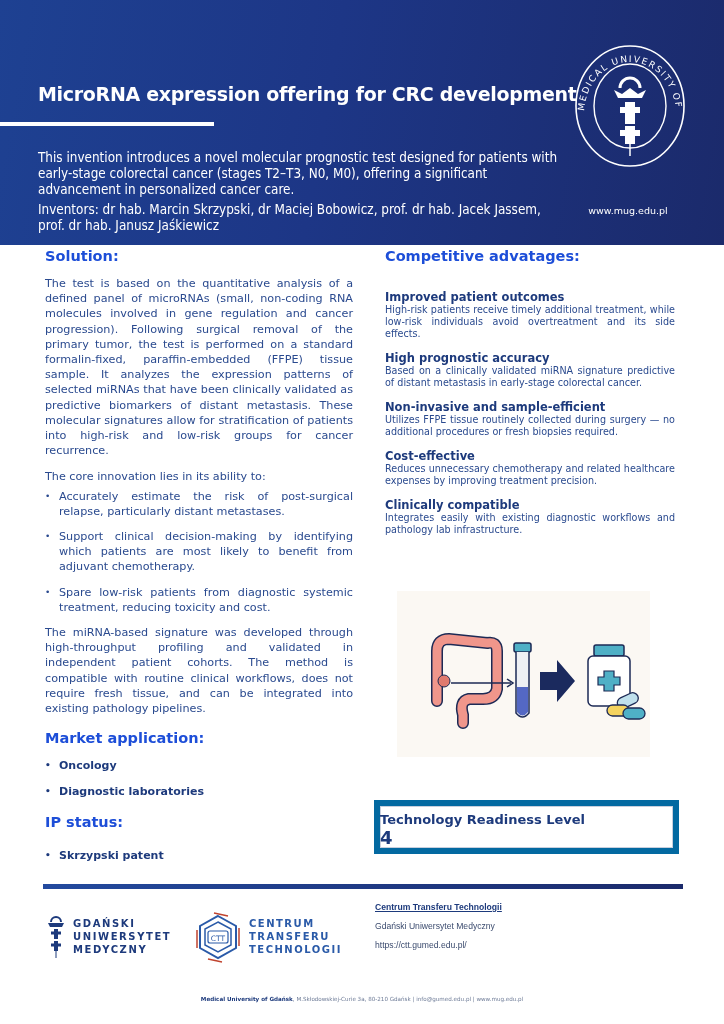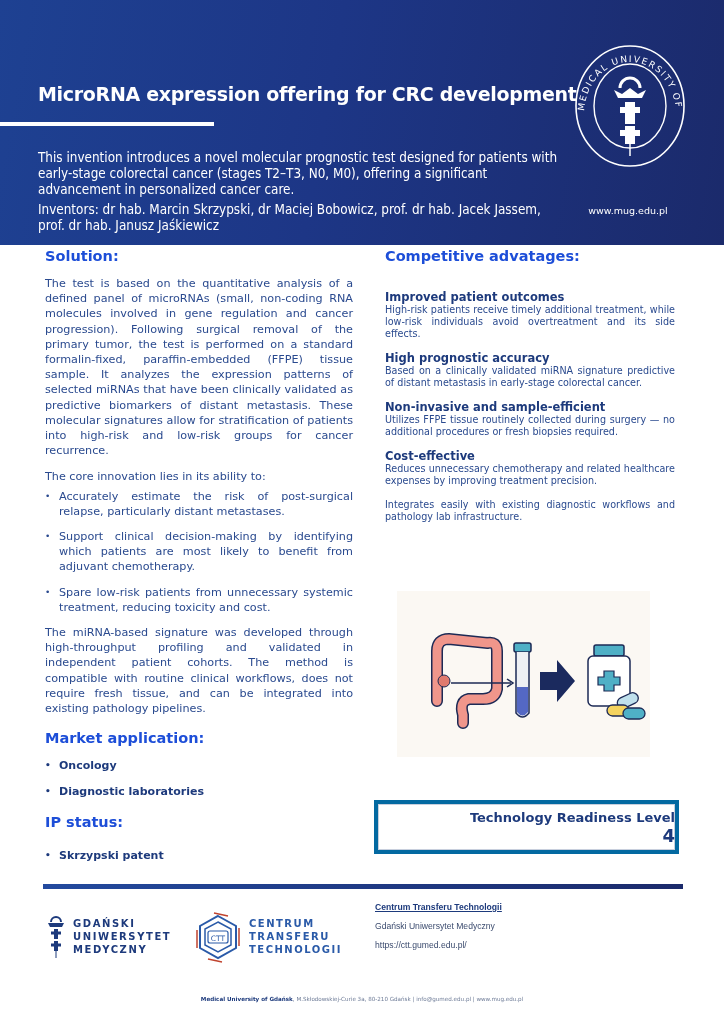--- a/index.html
+++ b/index.html
@@ -56,21 +56,21 @@
 
   .adv-title { margin: 0; font-size: 11.5px; font-weight: bold; color: #1d3a7c; line-height: 13px; }
   .adv-text { margin: 0 0 12px 0; font-size: 9.6px; line-height: 12px; text-align: justify; color: #2a4a8f; }
 
   .illus {
     position: absolute; left: 397px; top: 591px; width: 253px; height: 166px;
     background: #fbf8f3;
   }
   .trl {
     position: absolute; left: 374px; top: 800px; width: 305px; height: 54px;
-    border: 4px solid #0369a1; box-sizing: border-box; text-align: right;
+    border: 6px solid #0369a1; box-sizing: border-box; text-align: left;
     box-shadow: inset 0 0 0 1px #c8cfdd;
   }
   .trl .lbl { font-size: 13px; font-weight: bold; color: #1d3a7c; margin-top: 6px; }
   .trl .val { font-size: 18px; font-weight: bold; color: #1d3a7c; line-height: 22px; }
 
   .sep {
     position: absolute; left: 43px; top: 884px; width: 640px; height: 5px;
     background: linear-gradient(90deg, #234a9e, #1b2a6b);
   }
   .gum-logo { position: absolute; left: 46px; top: 912px; width: 140px; height: 48px; }
@@ -110,21 +110,21 @@
   <div class="site">www.mug.edu.pl</div>
 </div>
 
 <div class="col-left">
   <h2>Solution:</h2>
   <p class="body" style="margin-top:12px">The test is based on the quantitative analysis of a defined panel of microRNAs (small, non-coding RNA molecules involved in gene regulation and cancer progression). Following surgical removal of the primary tumor, the test is performed on a standard formalin-fixed, paraffin-embedded (FFPE) tissue sample. It analyzes the expression patterns of selected miRNAs that have been clinically validated as predictive biomarkers of distant metastasis. These molecular signatures allow for stratification of patients into high-risk and low-risk groups for cancer recurrence.</p>
   <p class="body" style="margin-top:11px">The core innovation lies in its ability to:</p>
   <ul class="bul" style="margin-top:4px">
     <li>Accurately estimate the risk of post-surgical relapse, particularly distant metastases.</li>
     <li>Support clinical decision-making by identifying which patients are most likely to benefit from adjuvant chemotherapy.</li>
-    <li>Spare low-risk patients from unnecessary systemic treatment, reducing toxicity and cost.</li>
+    <li>Spare low-risk patients from diagnostic systemic treatment, reducing toxicity and cost.</li>
   </ul>
   <p class="body" style="margin-top:2px">The miRNA-based signature was developed through high-throughput profiling and validated in independent patient cohorts. The method is compatible with routine clinical workflows, does not require fresh tissue, and can be integrated into existing pathology pipelines.</p>
   <h2 style="margin-top:14px">Market application:</h2>
   <ul class="bul bold" style="margin-top:12px">
     <li>Oncology</li>
     <li>Diagnostic laboratories</li>
   </ul>
   <h2 style="margin-top:14px">IP status:</h2>
   <ul class="bul bold" style="margin-top:18px">
     <li>Skrzypski patent</li>
@@ -144,20 +144,21 @@
     </div>
     <div>
       <p class="adv-title">Non-invasive and sample-efficient</p>
       <p class="adv-text">Utilizes FFPE tissue routinely collected during surgery — no additional procedures or fresh biopsies required.</p>
     </div>
     <div>
       <p class="adv-title">Cost-effective</p>
       <p class="adv-text">Reduces unnecessary chemotherapy and related healthcare expenses by improving treatment precision.</p>
     </div>
     <div>
+      <p class="adv-title">Clinically compatible</p>
       <p class="adv-text">Integrates easily with existing diagnostic workflows and pathology lab infrastructure.</p>
     </div>
   </div>
 </div>
 
 <div class="illus">
   <svg width="253" height="166" viewBox="0 0 253 166">
     <g>
       <path d="M 40 110 L 40 60 Q 40 48 52 48 L 90 52 Q 100 50 100 60 L 100 98 Q 98 108 86 108 L 72 108 Q 62 110 66 124 L 66 132" fill="none" stroke="#1d2a55" stroke-width="12" stroke-linecap="round"></path>
       <path d="M 40 110 L 40 60 Q 40 48 52 48 L 90 52 Q 100 50 100 60 L 100 98 Q 98 108 86 108 L 72 108 Q 62 110 66 124 L 66 132" fill="none" stroke="#f0968b" stroke-width="9" stroke-linecap="round"></path>

